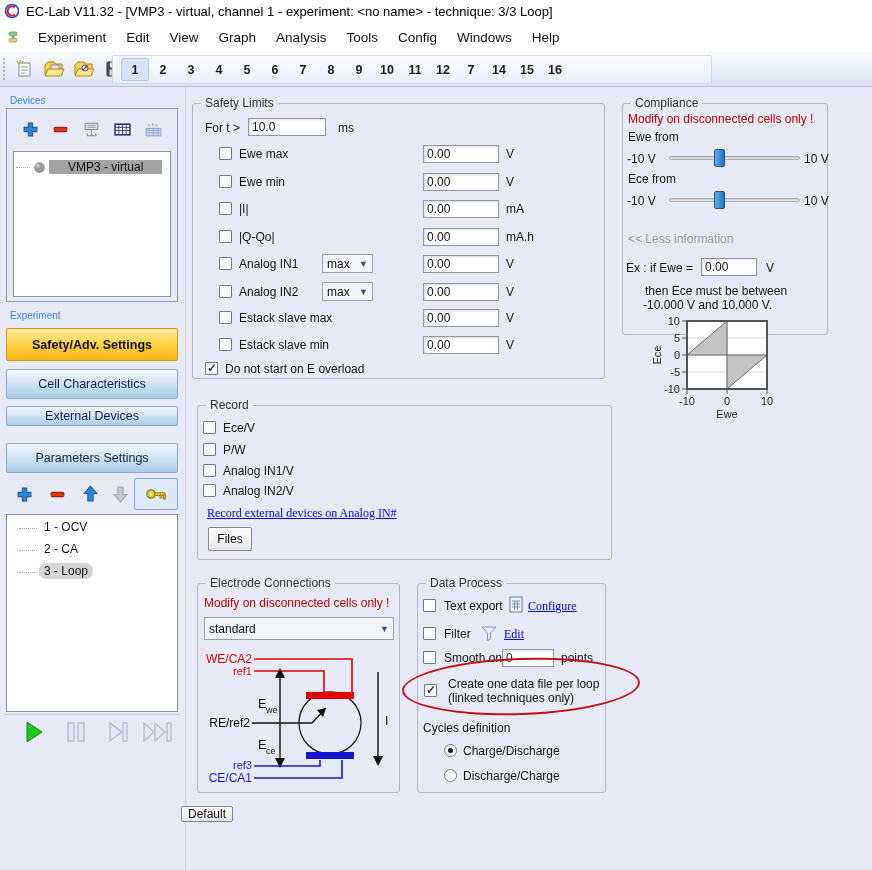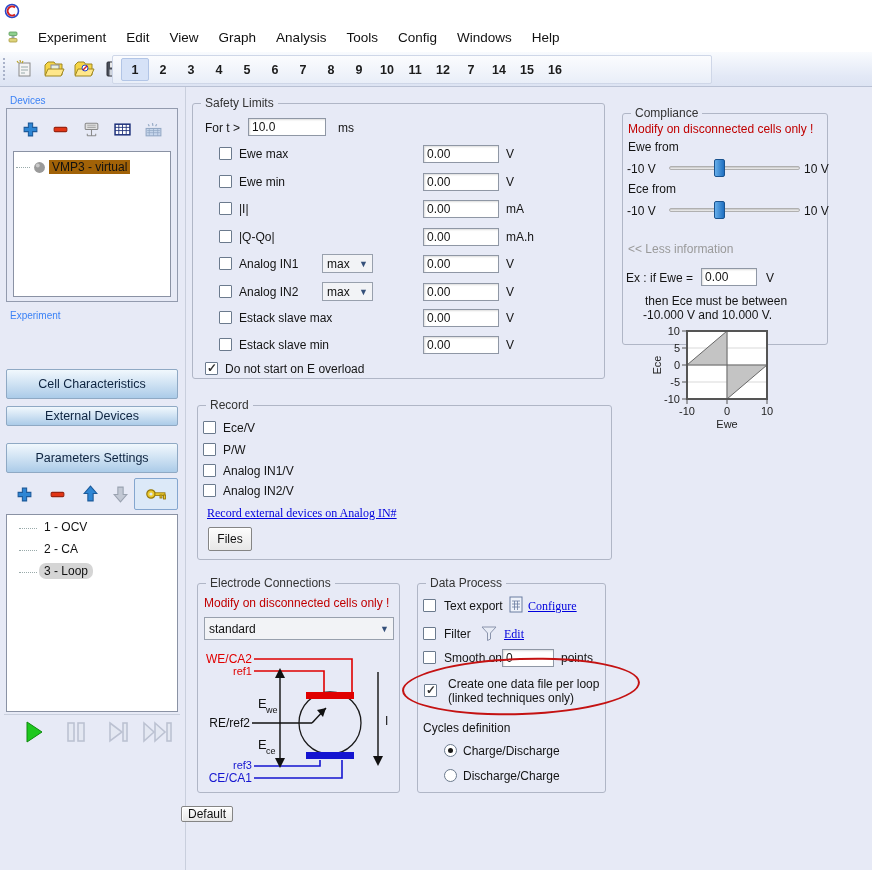--- a/index.html
+++ b/index.html
@@ -70,20 +70,21 @@
 </head>
 <body>
 
 <div id="win">
 
   <div class="abs" id="titlebar">
     <svg width="16" height="16" viewBox="0 0 16 16">
       <circle cx="8" cy="8" r="6.5" fill="#fff" stroke="#2a46c8" stroke-width="1.6"></circle>
       <path d="M11 4.5 A4.5 4.5 0 1 0 11 11.5" fill="none" stroke="#d42020" stroke-width="2"></path>
     </svg>
+    <span class="t">EC-Lab V11.32 - [VMP3 - virtual, channel 1 - experiment: &lt;no name&gt; - technique: 3/3 Loop]</span>
   </div>
 
   <div class="abs" id="menubar">
     <svg width="14" height="14" viewBox="0 0 14 14" style="margin:0 8px 0 6px">
       <rect x="3" y="2" width="8" height="3.5" rx="1" fill="#8fd08f" stroke="#5a9a5a" stroke-width=".8"></rect>
       <rect x="5.5" y="6" width="3" height="2" fill="#9aa"></rect>
       <rect x="3" y="8.5" width="8" height="3.5" rx="1" fill="#ddd37a" stroke="#a89a40" stroke-width=".8"></rect>
     </svg>
     <span class="menuitem">Experiment</span>
     <span class="menuitem">Edit</span>
@@ -176,27 +177,28 @@
         <path d="M4 3l1 2M8 2l.5 2.6M12 3l-1 2" stroke="#93a8c4" stroke-width="1.1"></path>
       </svg>
     </div>
     <div class="whitebox" style="position:absolute;left:6px;top:42px;width:158px;height:146px">
       <div style="position:absolute;left:2px;top:8px;display:flex;align-items:center">
         <div class="branch" style="position:static;width:14px"></div>
         <svg width="13" height="13" viewBox="0 0 12 12" style="margin:0 3px">
           <circle cx="6" cy="6" r="5" fill="#9a9a9a"></circle>
             <circle cx="4.4" cy="4.2" r="1.8" fill="#c8c8c8"></circle>
         </svg>
-        <span style="font-size:12px;background:#a16207;padding:0 3px">VMP3 - virtual</span>
+        <span style="font-size:12px;background:#a3a3a3;padding:0 19px">VMP3 - virtual</span>
       </div>
     </div>
   </div>
 
   <div class="abs seclabel" style="left:10px;top:310px">Experiment</div>
 
+  <div class="navbtn active" style="top:328px;height:33px">Safety/Adv. Settings</div>
   <div class="navbtn" style="top:369px;height:30px">Cell Characteristics</div>
   <div class="navbtn" style="top:406px;height:20px">External Devices</div>
   <div class="navbtn" style="top:443px;height:30px">Parameters Settings</div>
 
   <div class="abs" style="left:6px;top:478px;width:172px;height:33px">
     <svg class="abs" style="left:10px;top:8px" width="17" height="17" viewBox="0 0 16 16">
         <path d="M6 2h4v4h4v4h-4v4H6v-4H2V6h4z" fill="#2e86d4" stroke="#1c5a9a"></path>
       </svg>
     <svg class="abs" style="left:43px;top:8px" width="17" height="17" viewBox="0 0 16 16">
         <rect x="2" y="6" width="12" height="4" rx="1" fill="#e23515" stroke="#9a2410"></rect>
@@ -394,21 +396,21 @@
     <div class="radio checked" style="left:26px;top:160px"></div>
     <span class="lbl" style="left:45px;top:160px">Charge/Discharge</span>
     <div class="radio" style="left:26px;top:185px"></div>
     <span class="lbl" style="left:45px;top:185px">Discharge/Charge</span>
   </div>
 
   <div class="abs" id="ellipse"></div>
 
   <div class="btn3d" style="left:181px;top:806px;width:52px;height:16px">Default</div>
 
-  <div class="group" style="left:622px;top:113px;width:206px;height:232px">
+  <div class="group" style="left:622px;top:103px;width:206px;height:232px">
     <span class="gtitle">Compliance</span>
     <span class="warn" style="left:5px;top:8px">Modify on disconnected cells only !</span>
 
     <span class="lbl" style="left:5px;top:26px">Ewe from</span>
     <span class="lbl" style="left:4px;top:48px">-10 V</span>
     <div class="sldtrack" style="left:46px;top:52px;width:131px"></div>
     <div class="sldhandle" style="left:91px;top:45px"></div>
     <span class="lbl" style="left:181px;top:48px">10 V</span>
 
     <span class="lbl" style="left:5px;top:68px">Ece from</span>

